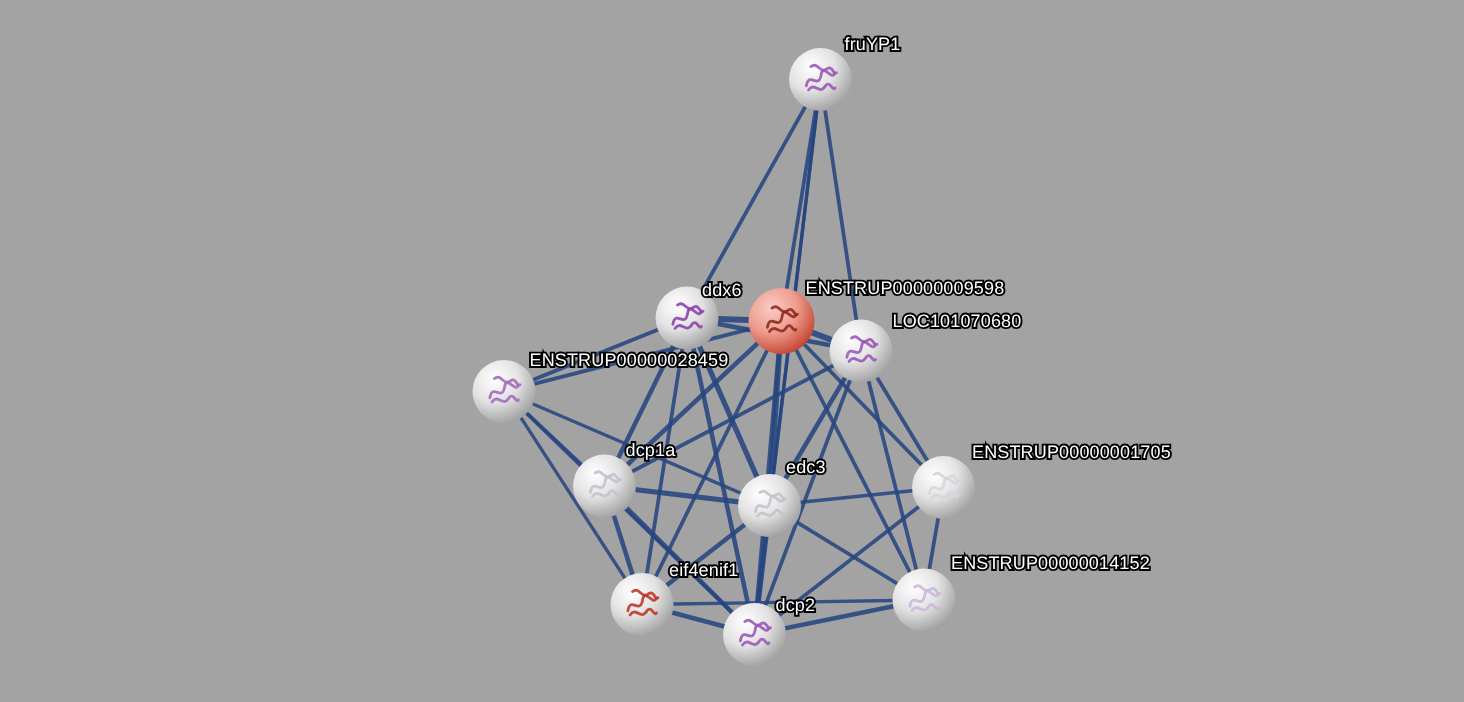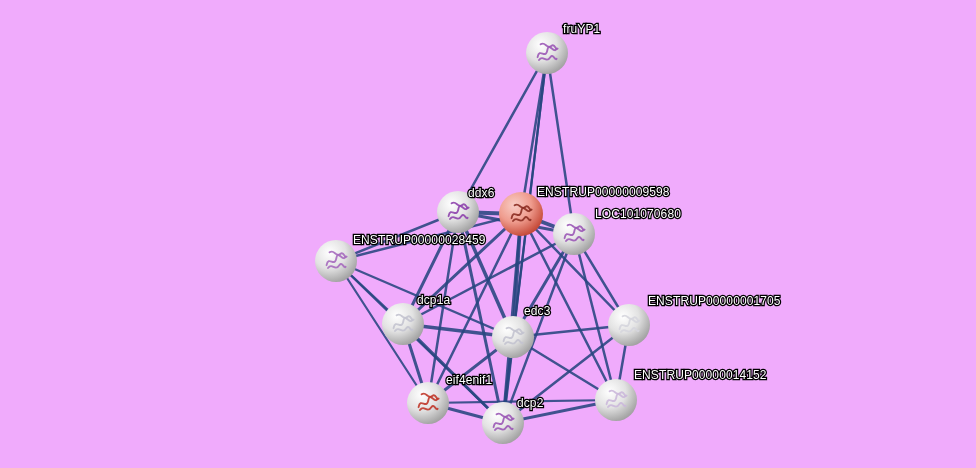--- a/index.html
+++ b/index.html
@@ -1,20 +1,20 @@
 <!DOCTYPE html>
 <html><head>
 <meta charset="utf-8">
 <style>
   html, body { margin: 0; padding: 0; background: #000; }
   #stage {
     position: relative;
     width: 976px;
     height: 468px;
-    background: #f0abfc;
+    background: #a3a3a3;
     overflow: hidden;
     font-family: "Liberation Sans", sans-serif;
   }
   svg { display: block; }
   .edge {
     stroke-linecap: round;
   }
   .node-circle {
     cursor: pointer;
   }

